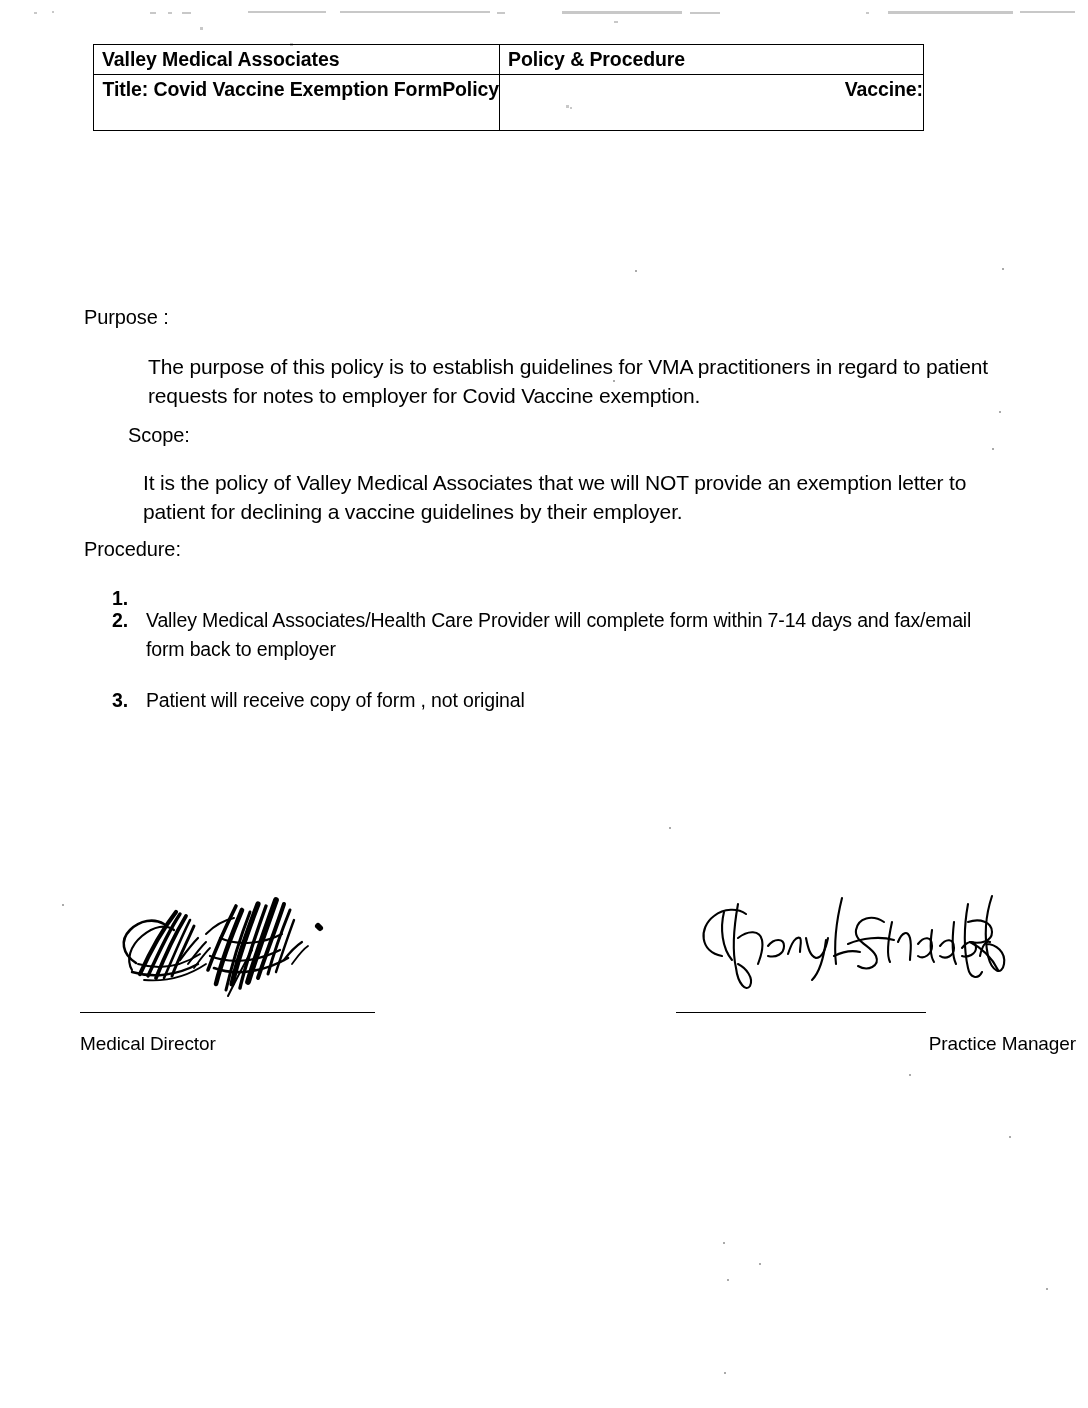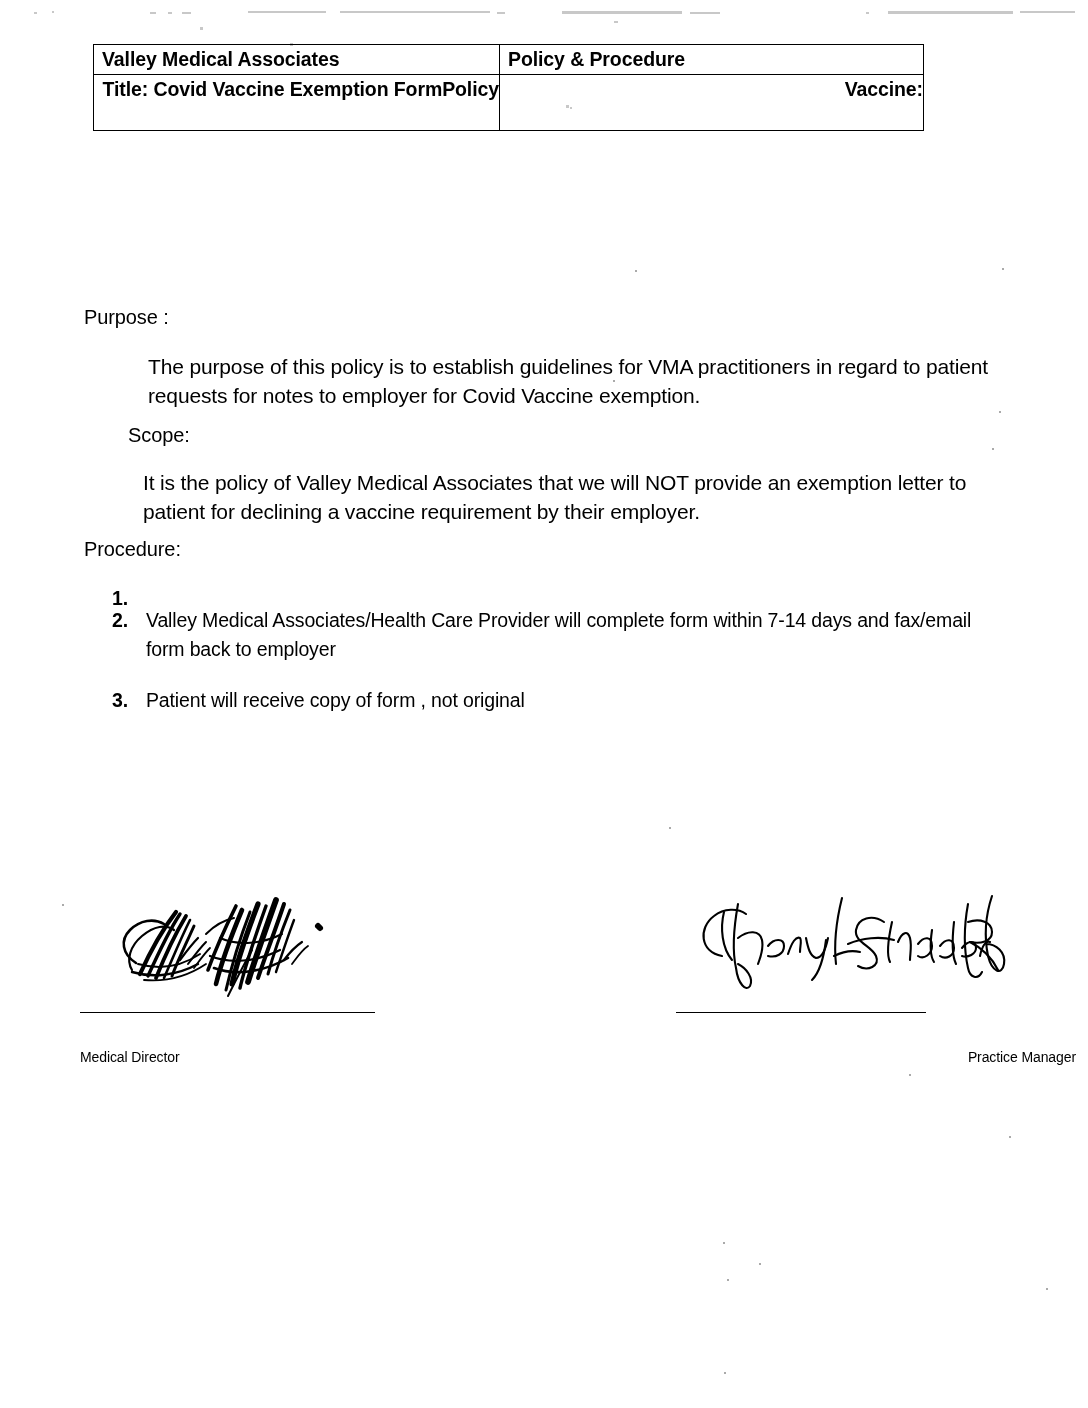--- a/index.html
+++ b/index.html
@@ -118,22 +118,22 @@
     height: 152px;
   }
   .sig-rule {
     height: 0;
     border-top: 1.7px solid #000000;
     width: 295px;
   }
   #sig-block-right .sig-rule { width: 250px; }
 
   .sig-label {
-    margin-top: 36px;
-    font-size: 14px;
+    margin-top: 20px;
+    font-size: 19px;
     letter-spacing: -0.1px;
     white-space: nowrap;
   }
   #sig-block-right .sig-label { margin-left: 8px; }
 
   .sig-svg {
     position: absolute;
     left: 0;
     top: 0;
     overflow: visible;
@@ -193,21 +193,21 @@
         <td class="col-left">Title:  Covid Vaccine Exemption FormPolicy</td>
         <td class="col-right">Vaccine:</td>
       </tr>
     </tbody>
   </table>
 
   <div class="section-heading" id="purpose-heading">Purpose :</div>
   <div class="body-para" id="purpose-body">The purpose of this policy is to establish guidelines for VMA practitioners in regard to patient requests for notes to employer for Covid Vaccine exemption.</div>
 
   <div class="section-heading" id="scope-heading">Scope:</div>
-  <div class="body-para" id="scope-body">It is the policy of Valley Medical Associates that we will NOT provide an exemption letter to patient for declining a vaccine requirement by their employer.</div>
+  <div class="body-para" id="scope-body">It is the policy of Valley Medical Associates that we will NOT provide an exemption letter to patient for declining a vaccine guidelines by their employer.</div>
 
   <div class="section-heading" id="procedure-heading">Procedure:</div>
 
   <ol class="proc-list">
     <li class="proc-item">
       <span class="proc-num">1.</span>
     </li>
     <li class="proc-item">
       <span class="proc-num">2.</span>
       <span>Valley Medical Associates/Health Care Provider will complete form within 7-14 days and fax/email form back to employer</span>

